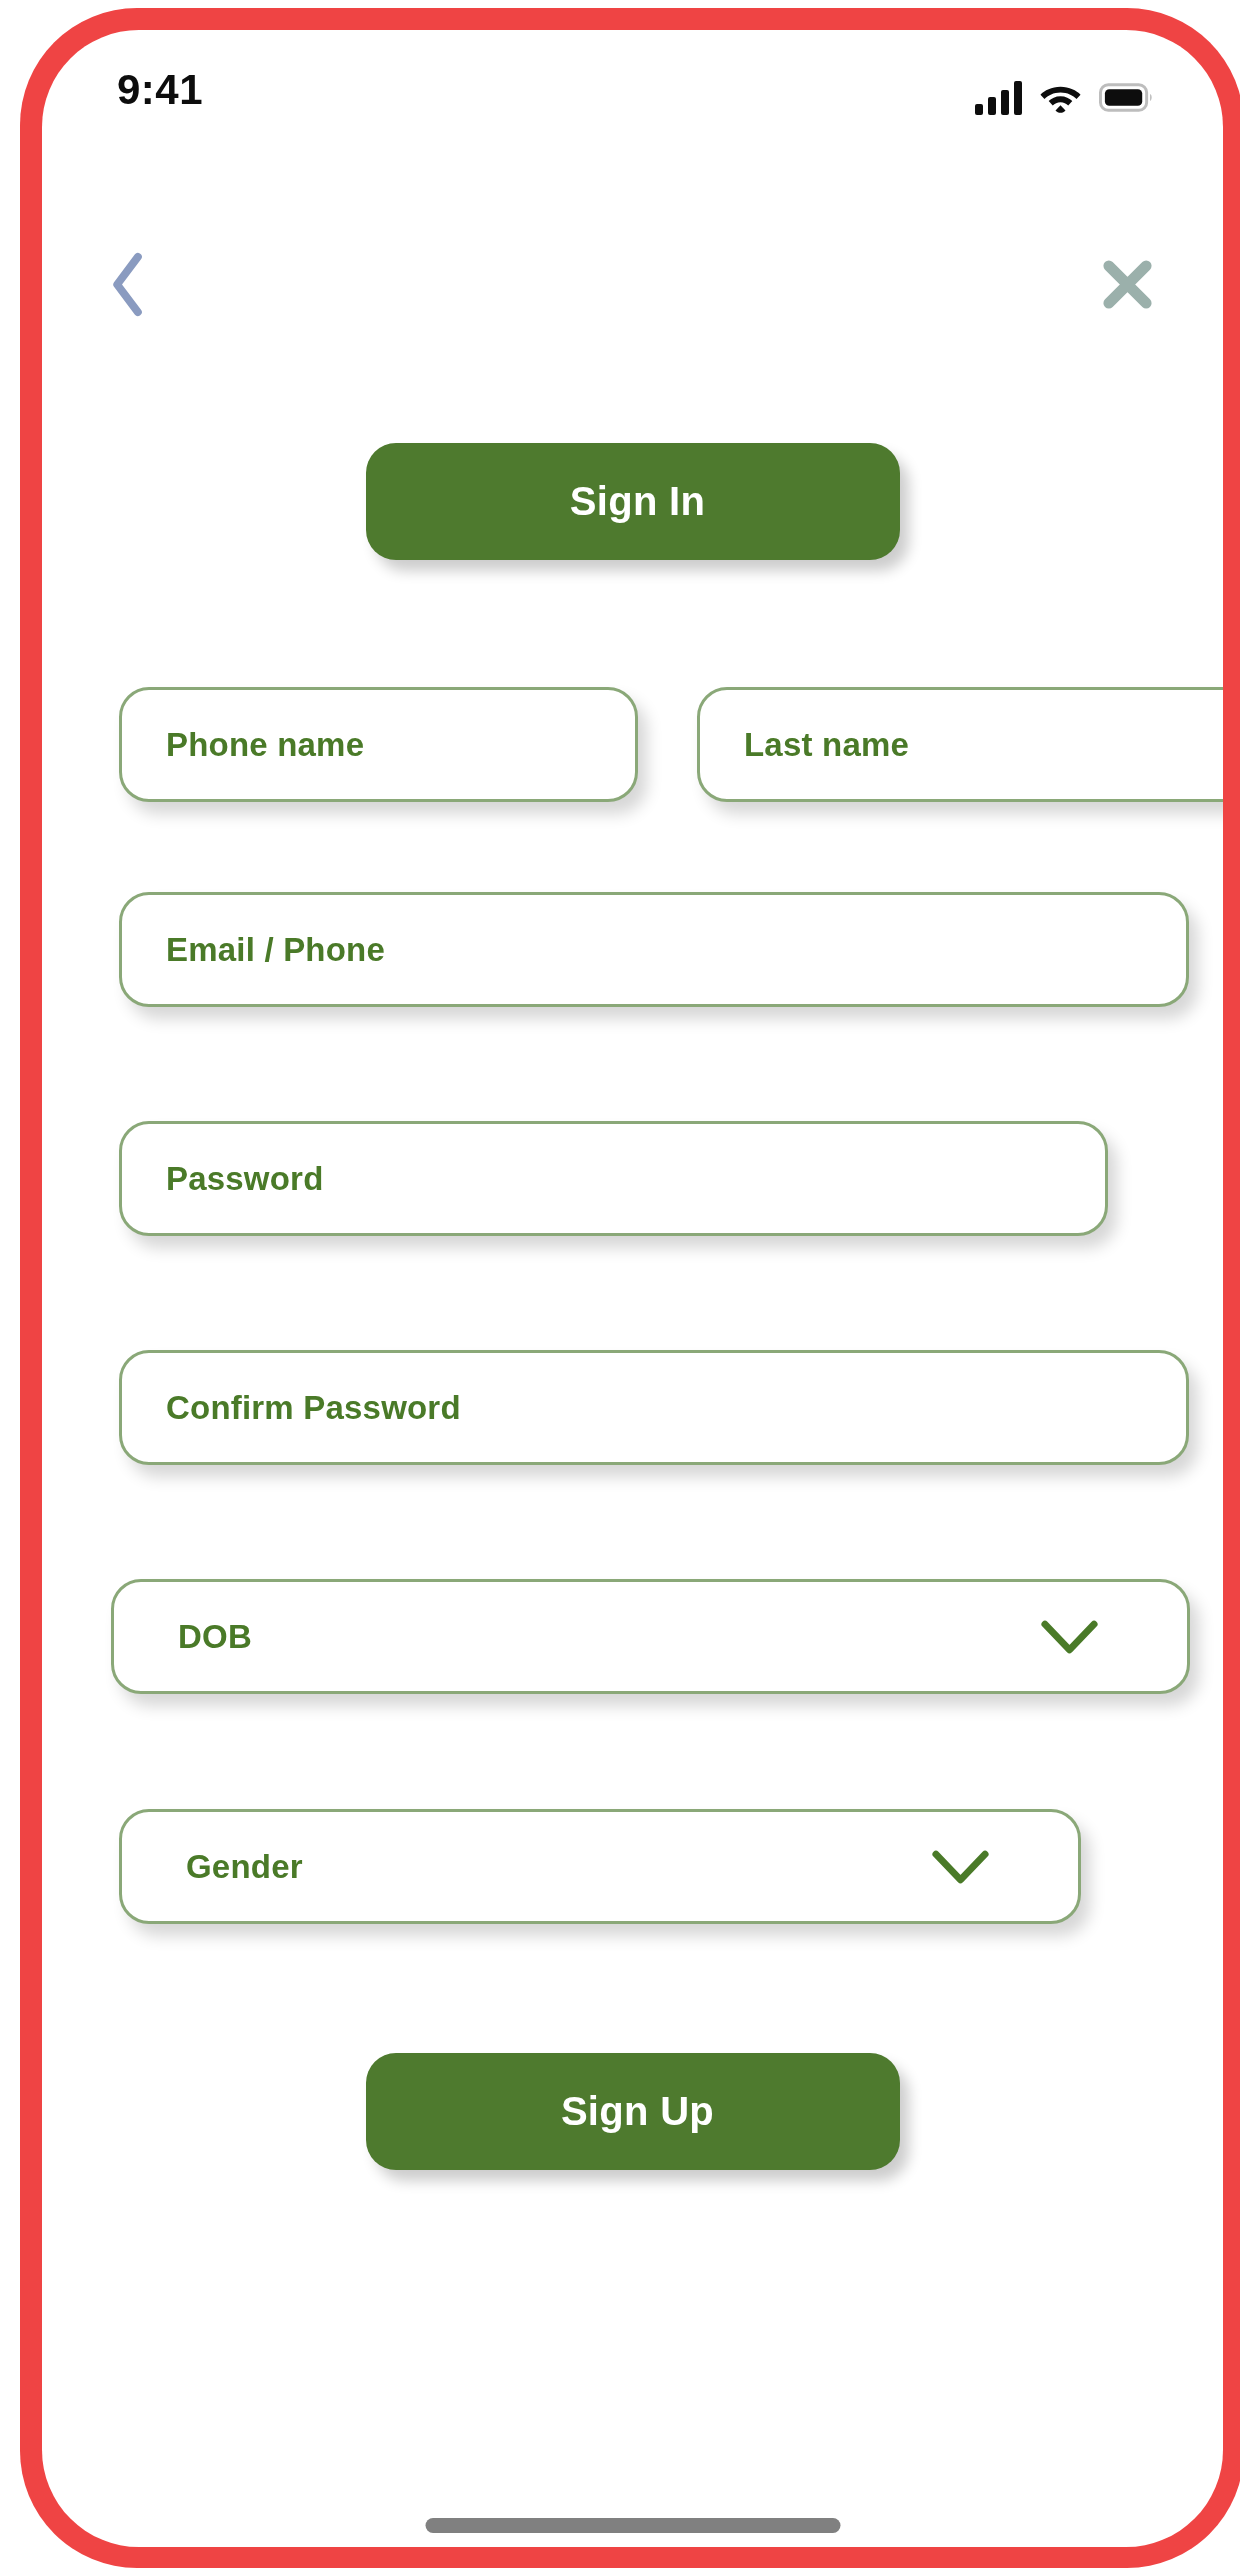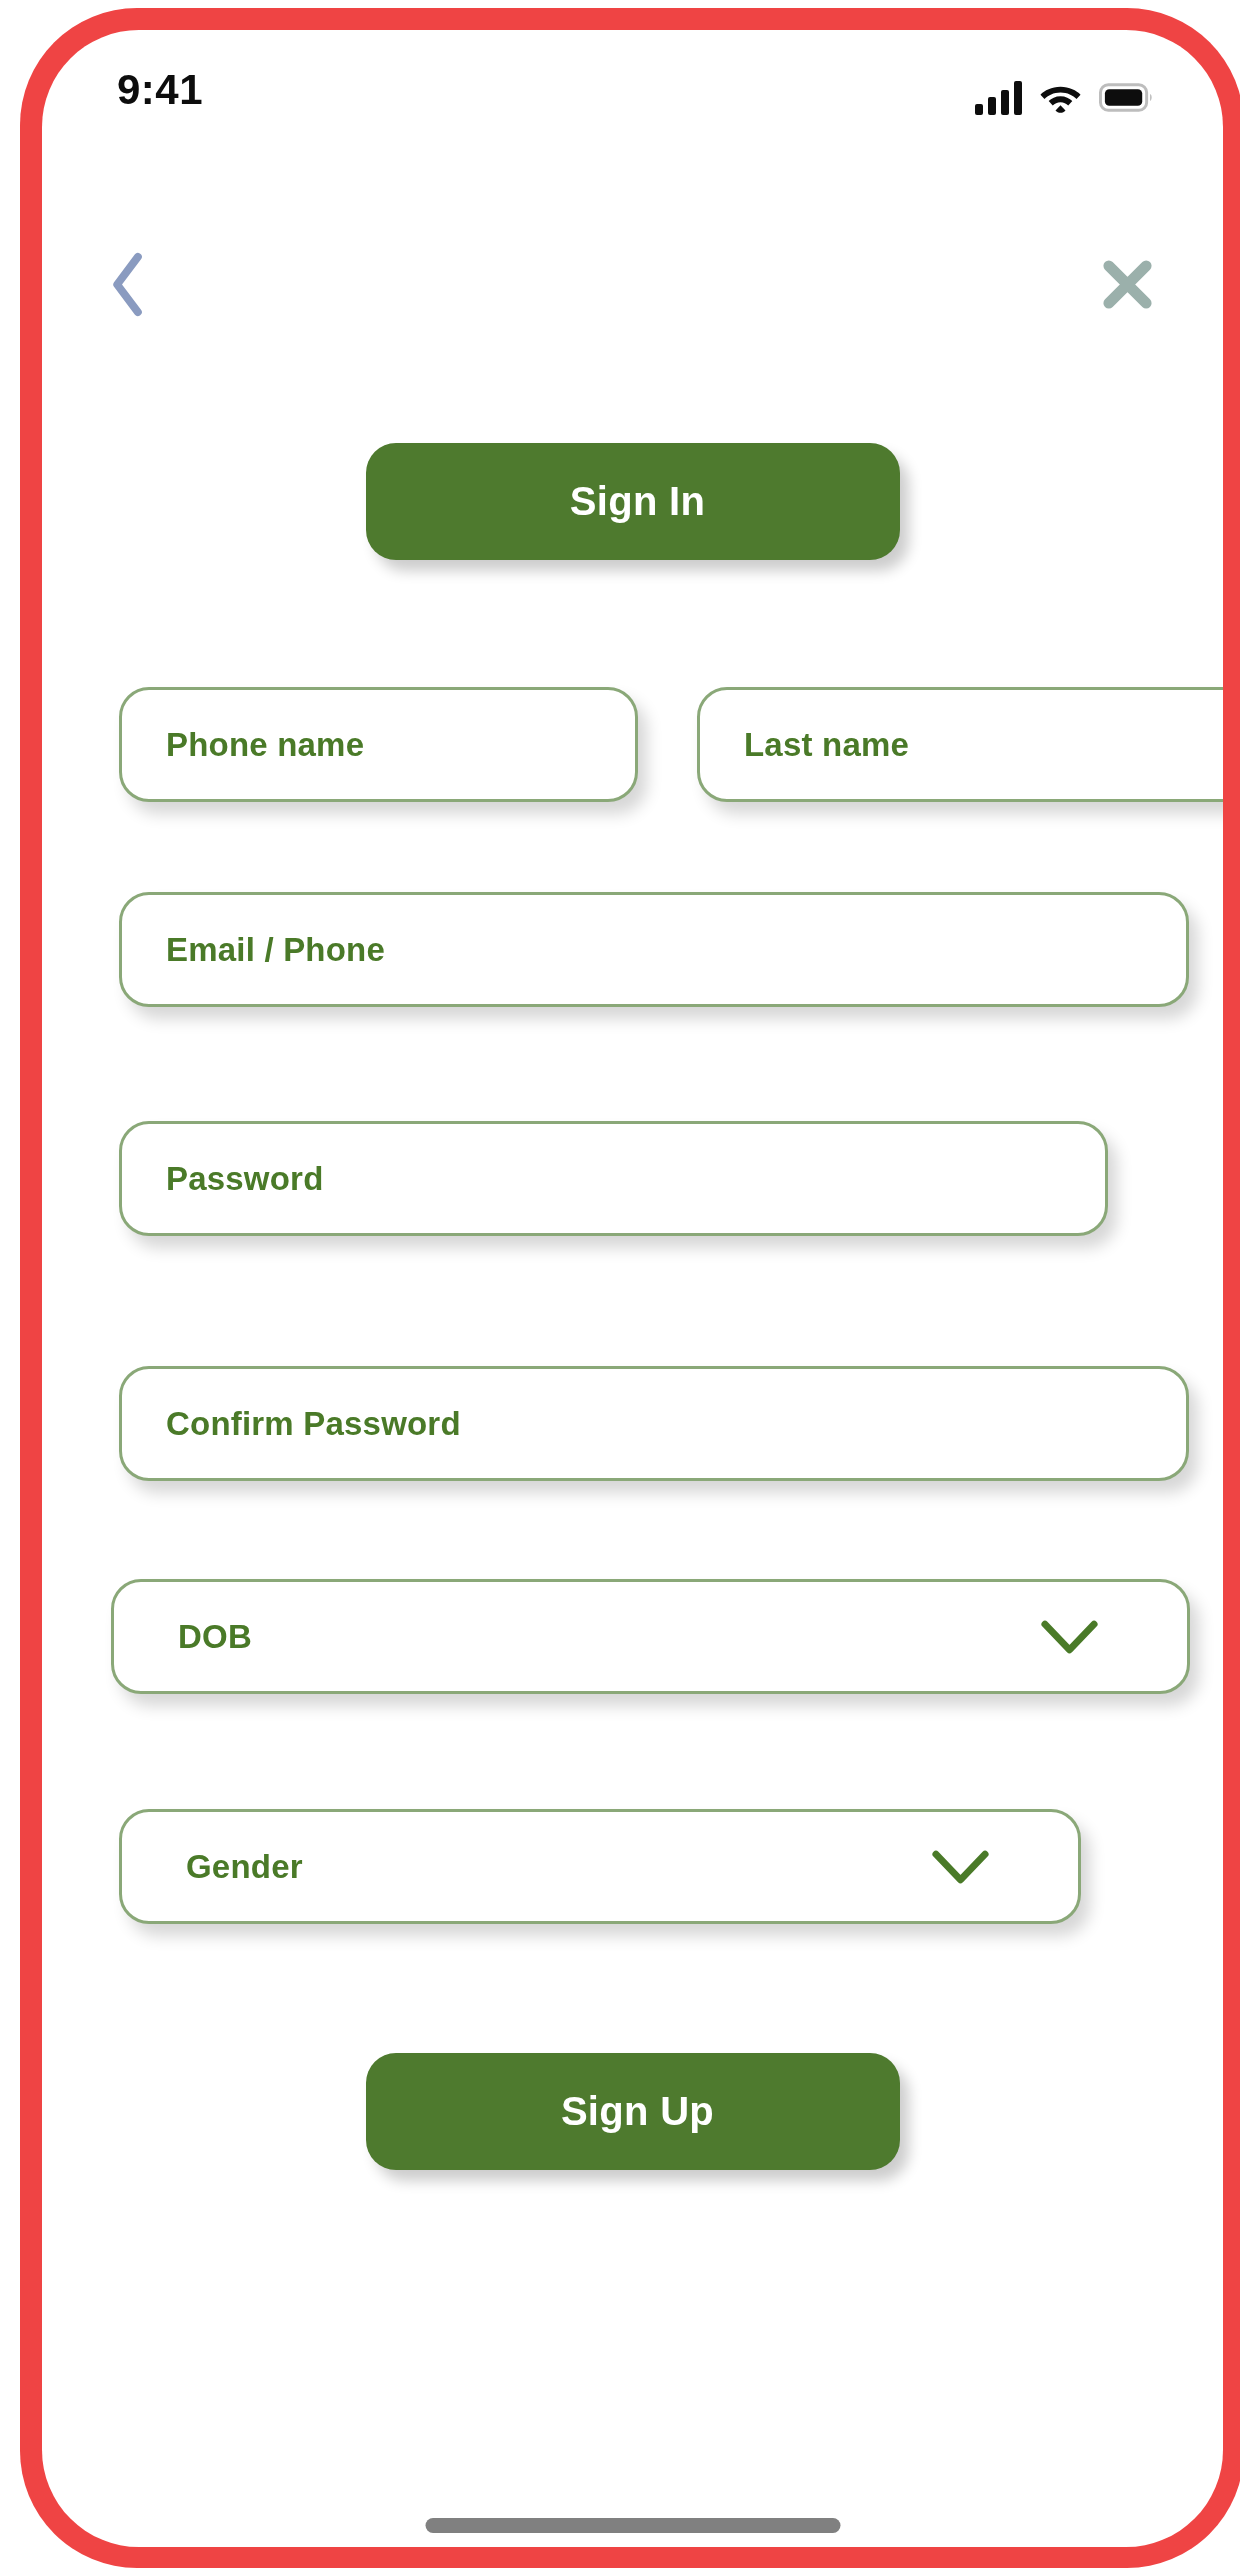--- a/index.html
+++ b/index.html
@@ -163,21 +163,21 @@
     font-weight: 700;
     color: #4a7a28;
     letter-spacing: 0.2px;
     padding-left: 44px;
     pointer-events: none;
   }
   .field-first  { left: 77px;  top: 657px;  width: 519px; }
   .field-last   { left: 655px; top: 657px;  width: 578px; }
   .field-email  { left: 77px;  top: 862px;  width: 1070px; }
   .field-pass   { left: 77px;  top: 1091px; width: 989px; }
-  .field-cpass  { left: 77px;  top: 1320px; width: 1070px; margin-top: 16px; }
+  .field-cpass  { left: 77px;  top: 1320px; width: 1070px; }
 
   .select-field {
     position: absolute;
     height: 115px;
     background: #ffffff;
     border: 3px solid #8aa878;
     border-radius: 30px;
     box-shadow: 9px 12px 16px rgba(0,0,0,0.16);
     box-sizing: border-box;
     display: flex;

